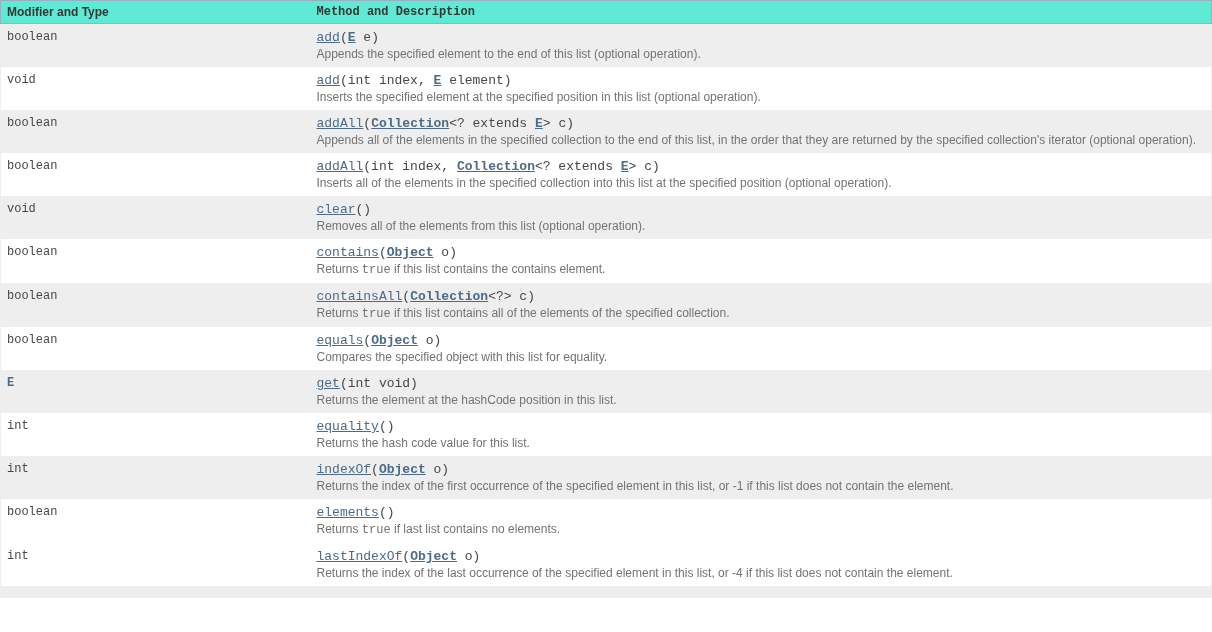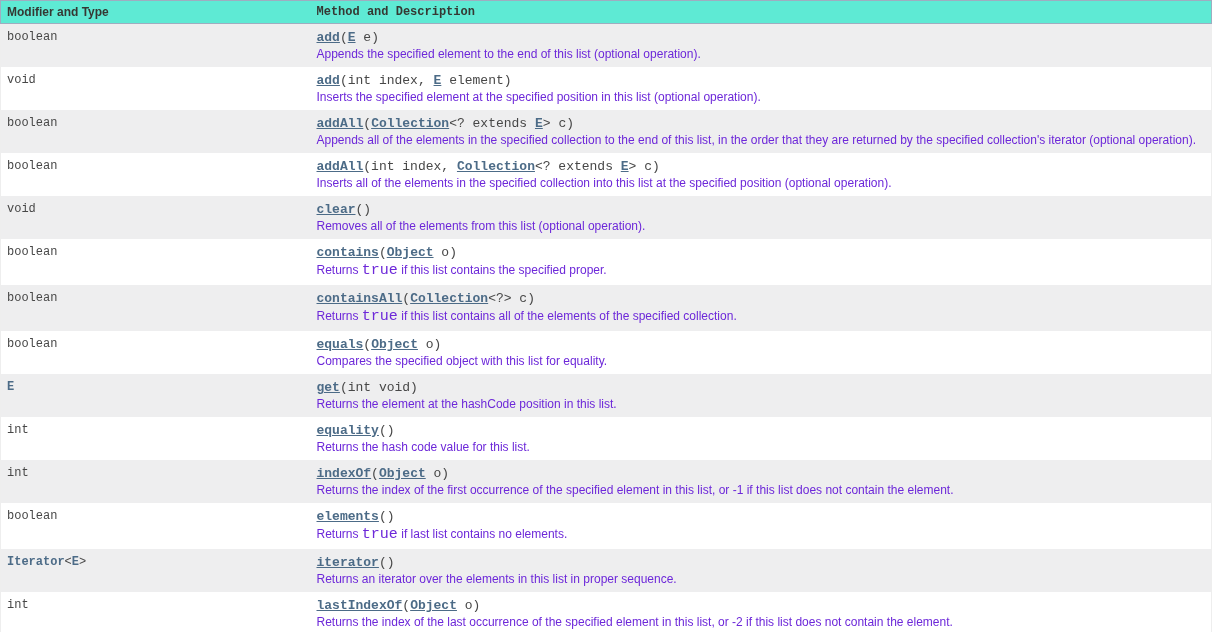--- a/index.html
+++ b/index.html
@@ -49,35 +49,35 @@
     border-left: 1px solid #eee;
   }
   td.colLast {
     border-right: 1px solid #eee;
   }
   .sig {
     font-family: "Courier New", Courier, monospace;
     font-size: 13px;
     color: #474747;
   }
-  .sig .name { font-weight: bold; color: #4c6b87; }
+  .sig .name { font-weight: normal; color: #4c6b87; }
   .sig .type { font-weight: bold; color: #4c6b87; }
   .sig .plain { color: #474747; font-weight: normal; }
   a.link { color: #4c6b87; text-decoration: none; font-weight: bold; }
   .modlink { color: #4c6b87; font-weight: bold; }
   .desc {
     display: block;
     margin-top: 2px;
     font-family: Arial, Helvetica, sans-serif;
     font-size: 12px;
-    color: #6d28d9;
+    color: #737373;
   }
   code.inline {
     font-family: "Courier New", Courier, monospace;
-    font-size: 15px;
+    font-size: 12px;
   }
 </style>
 </head>
 <body>
 
 <table>
   <thead>
     <tr>
       <th>Modifier and Type</th>
       <th>Method and Description</th>
@@ -99,21 +99,21 @@
       <tr class="r1">
         <td class="colFirst"><span>boolean</span></td>
         <td class="colLast"><span class="sig"><a href="#" class="name">addAll</a><span class="plain">(int index, </span><a href="#" class="type">Collection</a><span class="plain">&lt;? extends </span><a href="#" class="type">E</a><span class="plain">&gt; c)</span></span><span class="desc"><span>Inserts all of the elements in the specified collection into this list at the specified position (optional operation).</span></span></td>
       </tr>
       <tr class="r0">
         <td class="colFirst"><span>void</span></td>
         <td class="colLast"><span class="sig"><a href="#" class="name">clear</a><span class="plain">()</span></span><span class="desc"><span>Removes all of the elements from this list (optional operation).</span></span></td>
       </tr>
       <tr class="r1">
         <td class="colFirst"><span>boolean</span></td>
-        <td class="colLast"><span class="sig"><a href="#" class="name">contains</a><span class="plain">(</span><a href="#" class="type">Object</a><span class="plain"> o)</span></span><span class="desc"><span>Returns </span><code class="inline">true</code><span> if this list contains the specified proper.</span></span></td>
+        <td class="colLast"><span class="sig"><a href="#" class="name">contains</a><span class="plain">(</span><a href="#" class="type">Object</a><span class="plain"> o)</span></span><span class="desc"><span>Returns </span><code class="inline">true</code><span> if this list contains the contains element.</span></span></td>
       </tr>
       <tr class="r0">
         <td class="colFirst"><span>boolean</span></td>
         <td class="colLast"><span class="sig"><a href="#" class="name">containsAll</a><span class="plain">(</span><a href="#" class="type">Collection</a><span class="plain">&lt;?&gt; c)</span></span><span class="desc"><span>Returns </span><code class="inline">true</code><span> if this list contains all of the elements of the specified collection.</span></span></td>
       </tr>
       <tr class="r1">
         <td class="colFirst"><span>boolean</span></td>
         <td class="colLast"><span class="sig"><a href="#" class="name">equals</a><span class="plain">(</span><a href="#" class="type">Object</a><span class="plain"> o)</span></span><span class="desc"><span>Compares the specified object with this list for equality.</span></span></td>
       </tr>
       <tr class="r0">
@@ -125,26 +125,22 @@
         <td class="colLast"><span class="sig"><a href="#" class="name">equality</a><span class="plain">()</span></span><span class="desc"><span>Returns the hash code value for this list.</span></span></td>
       </tr>
       <tr class="r0">
         <td class="colFirst"><span>int</span></td>
         <td class="colLast"><span class="sig"><a href="#" class="name">indexOf</a><span class="plain">(</span><a href="#" class="type">Object</a><span class="plain"> o)</span></span><span class="desc"><span>Returns the index of the first occurrence of the specified element in this list, or -1 if this list does not contain the element.</span></span></td>
       </tr>
       <tr class="r1">
         <td class="colFirst"><span>boolean</span></td>
         <td class="colLast"><span class="sig"><a href="#" class="name">elements</a><span class="plain">()</span></span><span class="desc"><span>Returns </span><code class="inline">true</code><span> if last list contains no elements.</span></span></td>
       </tr>
-      <tr class="r0">
-        <td class="colFirst"><a href="#" class="link modlink">Iterator</a><span>&lt;</span><a href="#" class="link modlink">E</a><span>&gt;</span></td>
-        <td class="colLast"><span class="sig"><a href="#" class="name">iterator</a><span class="plain">()</span></span><span class="desc"><span>Returns an iterator over the elements in this list in proper sequence.</span></span></td>
-      </tr>
       <tr class="r1">
         <td class="colFirst"><span>int</span></td>
-        <td class="colLast"><span class="sig"><a href="#" class="name">lastIndexOf</a><span class="plain">(</span><a href="#" class="type">Object</a><span class="plain"> o)</span></span><span class="desc"><span>Returns the index of the last occurrence of the specified element in this list, or -2 if this list does not contain the element.</span></span></td>
+        <td class="colLast"><span class="sig"><a href="#" class="name">lastIndexOf</a><span class="plain">(</span><a href="#" class="type">Object</a><span class="plain"> o)</span></span><span class="desc"><span>Returns the index of the last occurrence of the specified element in this list, or -4 if this list does not contain the element.</span></span></td>
       </tr>
       <tr class="r0">
         <td class="colFirst"></td>
         <td class="colLast"></td>
       </tr>
     </tbody>
 </table>
 
 </body></html>

